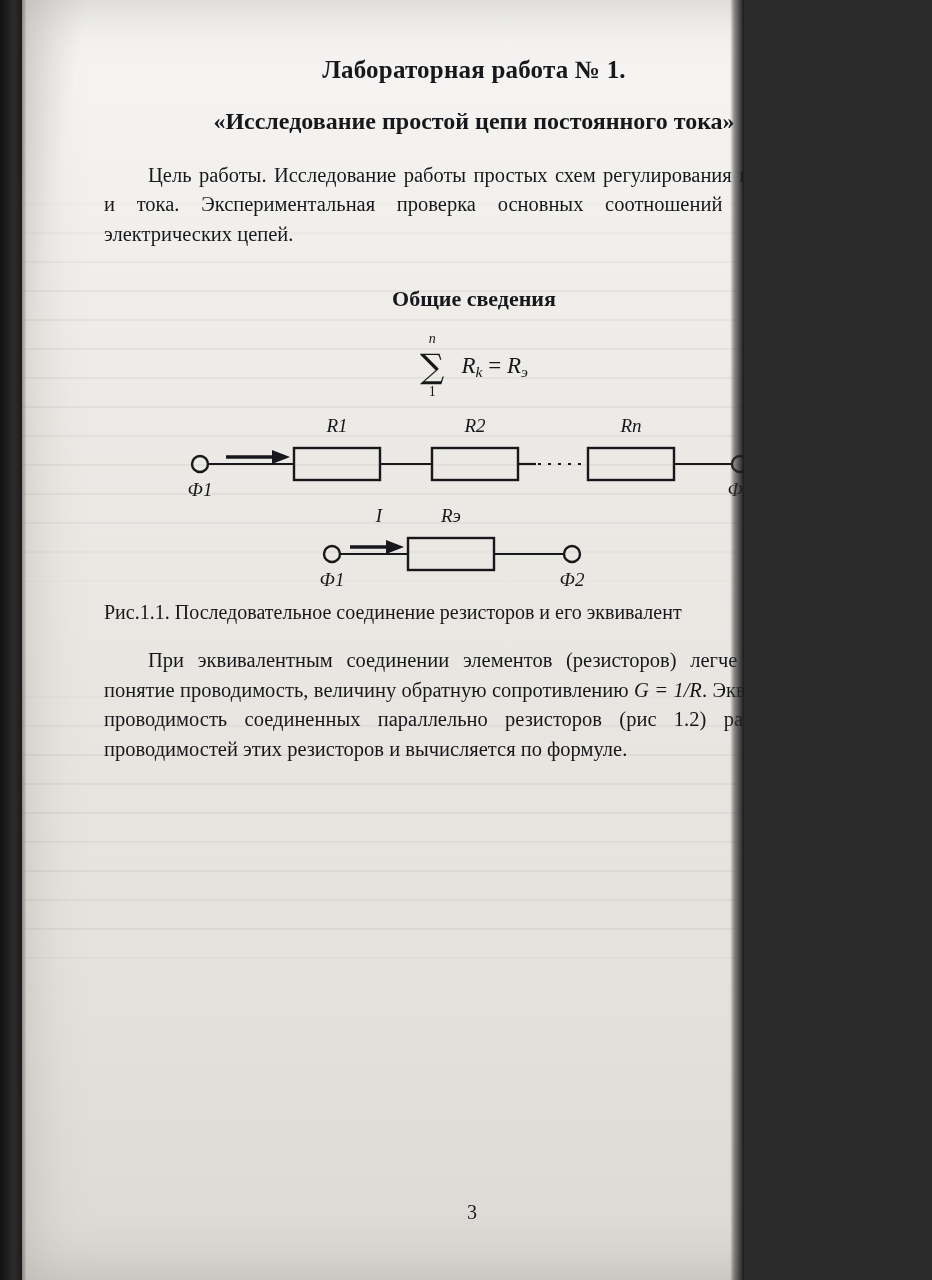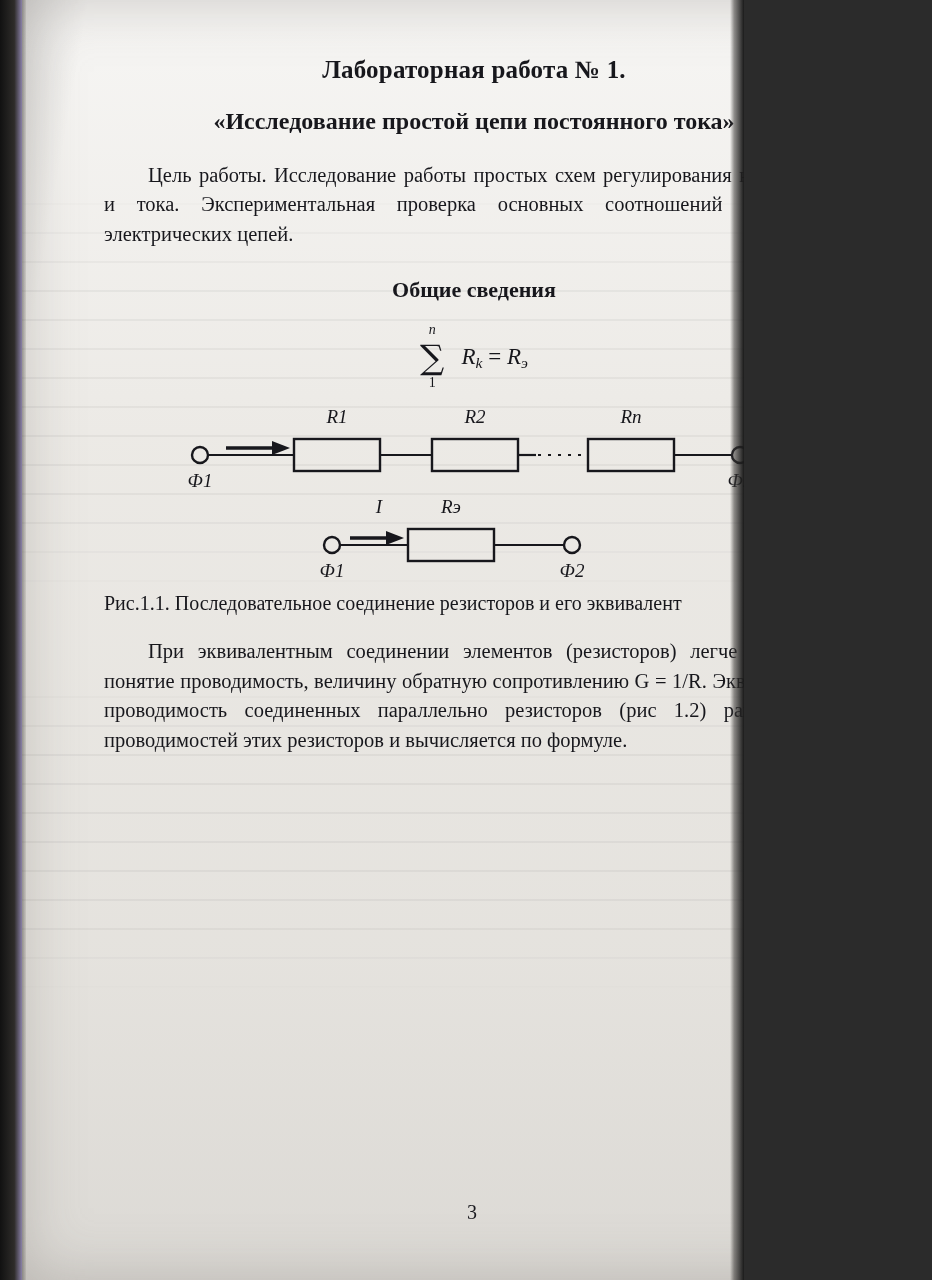--- a/index.html
+++ b/index.html
@@ -10,21 +10,21 @@
   body {
     width: 932px;
     height: 1280px;
     overflow: hidden;
     font-family: "Liberation Serif", serif;
   }
   .photo {
     position: relative;
     width: 744px;
     height: 1280px;
-    background: #c4b5fd;
+    background: #000000;
     overflow: hidden;
   }
   
   .page {
     position: absolute;
     left: 22px;
     top: 0;
     width: 900px;
     height: 1280px;
     background: #eceae6;
@@ -74,21 +74,21 @@
   h2.subtitle {
     font-size: 24px;
     font-weight: bold;
     text-align: center;
     margin: 0 0 22px 0;
   }
   h3.section {
     font-size: 22px;
     font-weight: bold;
     text-align: center;
-    margin: 25px 0 20px 0;
+    margin: 34px 0 20px 0;
   }
   p.para {
     margin: 2px 0 18px 0;
     text-align: justify;
     text-indent: 44px;
   }
   .formula-block {
     text-align: center;
     margin: 34px 0 18px 0;
     font-family: "Liberation Serif", serif;
@@ -131,20 +131,21 @@
     margin: 16px 0 5px 0;
     position: relative;
     height: 190px;
   }
   .fig-caption {
     text-align: left;
     font-size: 20px;
     margin: 6px 0 20px 0;
   }
   .inline-math {
+    font-style: italic;
     font-family: "Liberation Serif", serif;
   }
   .page-number {
     position: absolute;
     left: 0;
     right: 0;
     bottom: 56px;
     text-align: center;
     font-size: 20px;
     color: #1b1b20;

